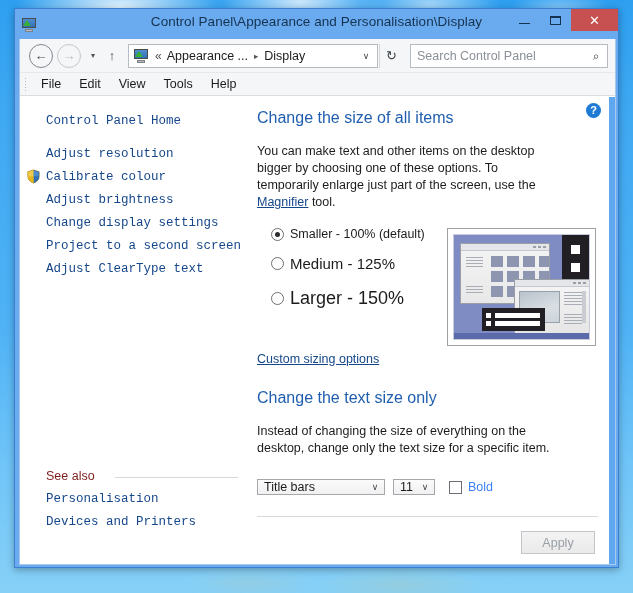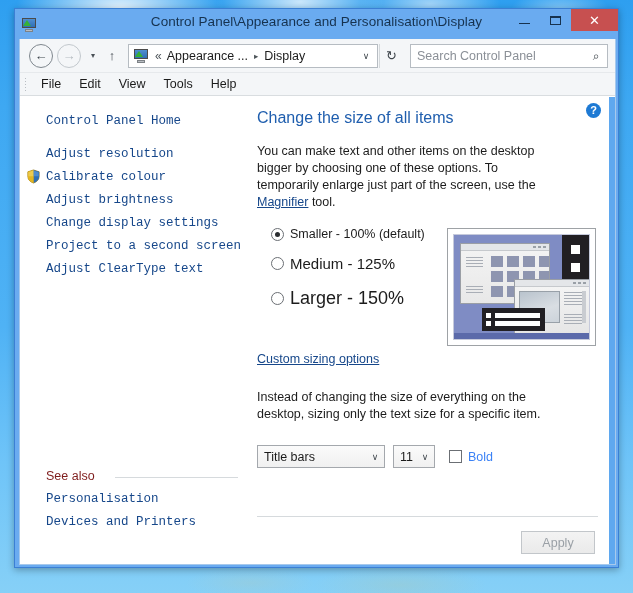--- a/index.html
+++ b/index.html
@@ -410,21 +410,21 @@
   }
 
   #sec2 { margin-top: 22px; }
 
   #controls-row {
     display: flex;
     align-items: center;
     margin: 22px 0 0 13px;
   }
   .combo {
-    height: 23px;
+    height: 16px;
     background: linear-gradient(180deg,#fbfbfb 0%, #f0f0f0 100%);
     border: 1px solid #a4a8ad;
     display: flex; align-items: center;
     font-size: 12.5px; color: #1b1b1b;
   }
   #combo-item { width: 128px; }
   #combo-size { width: 42px; margin-left: 8px; }
   .combo .cval { padding-left: 6px; flex: 1 1 auto; white-space: nowrap; }
   .combo .carrow { width: 18px; text-align: center; font-size: 9px; color: #3f464c; }
   #bold-wrap {
@@ -649,21 +649,22 @@
                 </div>
 
                 <div id="pv-taskbar-bottom"></div>
               </div>
             </div>
           </div>
 
           <a id="custom-link" href="#">Custom sizing options</a>
 
           <div id="sec2">
-            <p class="para">Instead of changing the size of everything on the desktop, sizing only the text size for a specific item.</p>
+            <h2 class="h-blue">Change the text size only</h2>
+            <p class="para">Instead of changing the size of everything on the desktop, change only the text size for a specific item.</p>
 
             <div id="controls-row">
               <div id="combo-item" class="combo">
                 <span class="cval">Title bars</span>
                 <span class="carrow">∨</span>
               </div>
 
               <div id="combo-size" class="combo">
                 <span class="cval">11</span>
                 <span class="carrow">∨</span>

